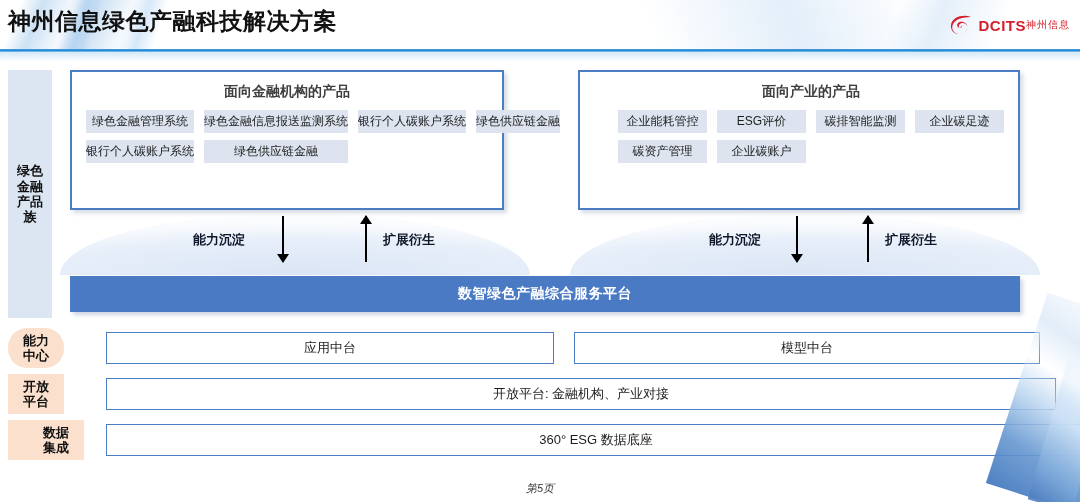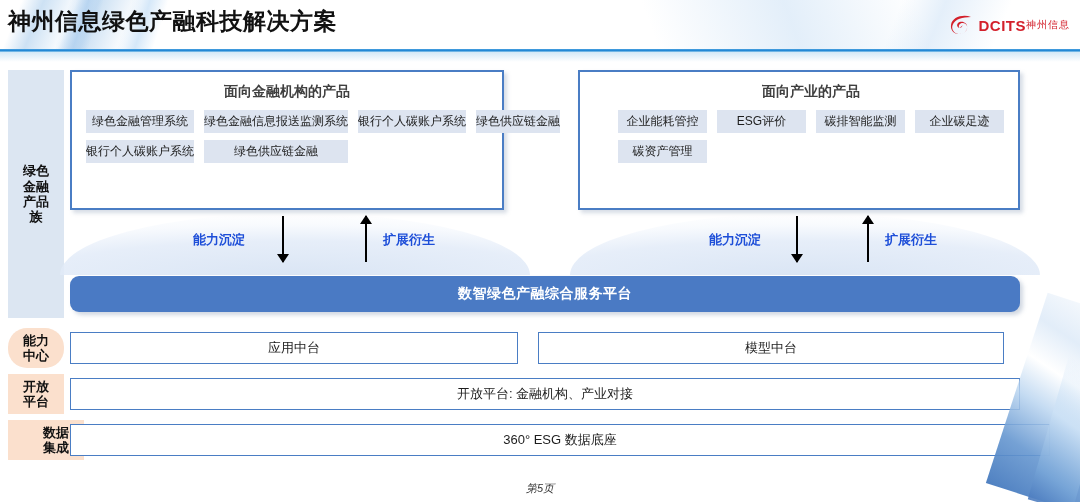--- a/index.html
+++ b/index.html
@@ -56,21 +56,21 @@
   .logo-cn{font-size:10px;color:#d3202b;letter-spacing:1px;margin-top:2px;}
 
   
   .side-label{
     position:absolute;left:8px;
     display:flex;align-items:center;justify-content:center;
     text-align:center;font-weight:bold;color:#111;
     line-height:1.18;
   }
   .side-blue{
-    top:70px;width:56px;height:248px;
+    top:70px;width:44px;height:248px;
     background:#dce6f2;font-size:13px;
   }
   .side-peach{background:#fbe0cd;font-size:13px;width:56px;}
   .side-peach-1{top:328px;height:40px;border-radius:19px;}
   .side-peach-2{top:374px;height:40px;}
   .side-peach-3{top:420px;height:40px;padding-left:20px;}
 
   
   .panel{
     position:absolute;top:70px;height:140px;
@@ -97,21 +97,21 @@
   
   .hill{
     position:absolute;height:62px;
     background:radial-gradient(ellipse 100% 100% at 50% 100%,
                rgba(216,228,244,.95) 0%, rgba(226,235,248,.85) 55%,
                rgba(240,245,252,.5) 80%, rgba(255,255,255,0) 100%);
     border-radius:50% 50% 0 0 / 100% 100% 0 0;
   }
   .hill-left{left:60px;top:213px;width:470px;}
   .hill-right{left:570px;top:213px;width:470px;}
-  .flow-label{font-size:13px;font-weight:bold;color:#1d4ed8;white-space:nowrap;text-align:right;}
+  .flow-label{font-size:13px;font-weight:bold;color:#0f172a;white-space:nowrap;text-align:right;}
   .arrow{position:relative;width:12px;height:46px;}
   .arrow .shaft{
     position:absolute;left:5px;top:0;width:2px;height:46px;background:#000;
   }
   .arrow.down .head{
     position:absolute;left:0px;bottom:-1px;width:0;height:0;
     border-left:6px solid transparent;border-right:6px solid transparent;
     border-top:9px solid #000;
   }
   .arrow.up .head{
@@ -131,29 +131,28 @@
   .fr-lbl-2{position:absolute;left:885px;top:231px;}
 
   
   .platform-bar{
     position:absolute;left:70px;top:276px;width:950px;height:36px;
     background:#4a7ac4;
     box-shadow:3px 3px 4px rgba(120,140,170,.35);
     display:flex;align-items:center;justify-content:center;
     color:#fff;font-size:14px;font-weight:bold;letter-spacing:.5px;
     box-sizing:border-box;
-    border-radius:9px;
   }
 
   
   .row-box{
     position:absolute;height:32px;background:#fff;
     border:1.5px solid #4a7dc4;box-sizing:border-box;
     display:flex;align-items:center;justify-content:center;
-    font-size:13px;color:#1d1d1d;
+    font-size:13px;color:#1d1d1d;margin-left:36px;
   }
   .rb-app{left:70px;top:332px;width:448px;}
   .rb-model{left:538px;top:332px;width:466px;}
   .rb-open{left:70px;top:378px;width:950px;}
   .rb-data{left:70px;top:424px;width:980px;}
 
   
   .ribbon{
     position:absolute;right:-20px;bottom:-18px;width:120px;height:200px;
     background:linear-gradient(196deg,
@@ -242,20 +241,21 @@
   </div>
 
   <div class="panel panel-right">
     <div class="panel-title">面向产业的产品</div>
     <div class="panel-grid">
       <div class="prod-box">企业能耗管控</div>
       <div class="prod-box">ESG评价</div>
       <div class="prod-box">碳排智能监测</div>
       <div class="prod-box">企业碳足迹</div>
       <div class="prod-box">碳资产管理</div>
+      <div class="prod-box">企业碳账户</div>
     </div>
   </div>
 
   <div class="hill hill-left"></div>
   <div class="hill hill-right"></div>
 
   <div class="flow-label fl-lbl-1">能力沉淀</div>
   <div class="arrow down fl-arr-1">
     <span class="shaft"></span>
     <span class="head"></span>

